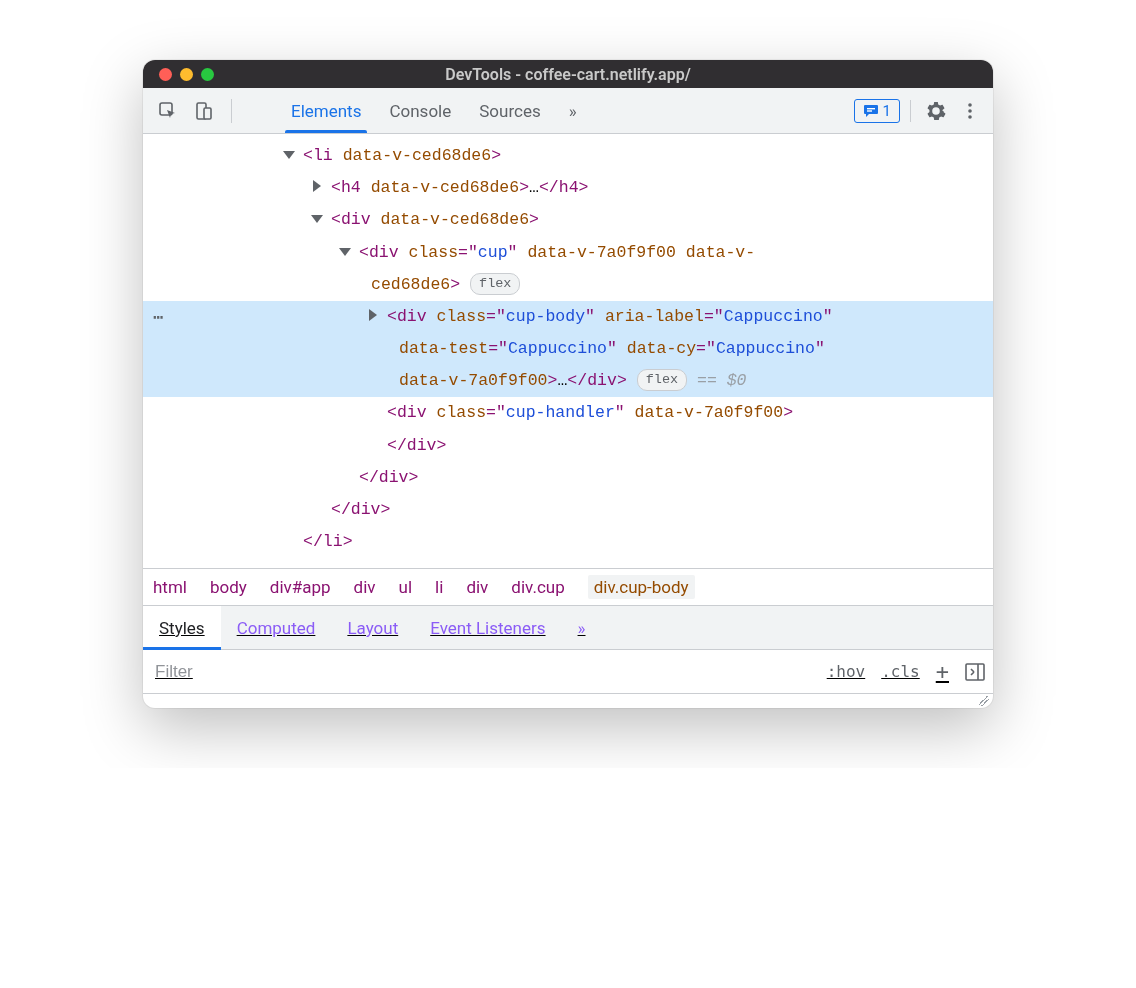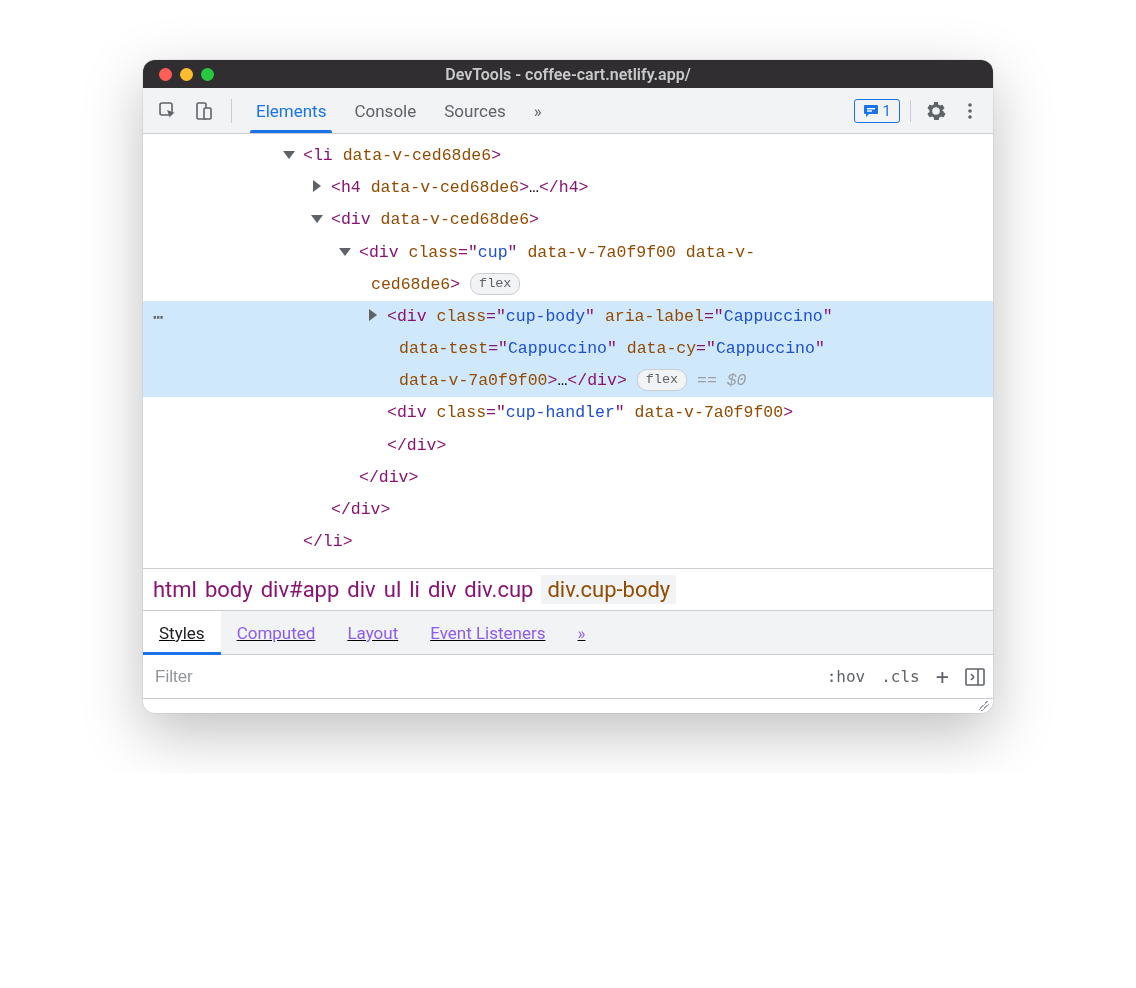--- a/index.html
+++ b/index.html
@@ -39,20 +39,21 @@
   font-size: 16px;
   font-weight: 600;
 }
 .toolbar {
   height: 46px;
   background: #f1f3f4;
   border-bottom: 1px solid #cacdd1;
   display: flex;
   align-items: stretch;
   padding: 0 8px 0 10px;
+  gap: 35px;
 }
 .toolbar-left { display: flex; align-items: center; gap: 6px; }
 .toolbar-left .vdiv { width: 1px; height: 24px; background: #cacdd1; margin: 0 6px; }
 .icon-btn {
   width: 30px; height: 30px;
   display: flex; align-items: center; justify-content: center;
   border-radius: 2px;
   color: #5f6368;
   cursor: pointer;
 }
@@ -157,24 +158,24 @@
   letter-spacing: 1px;
   font-size: 18px;
 }
 
 .breadcrumb {
   border-top: 1px solid #cacdd1;
   border-bottom: 1px solid #cacdd1;
   background: #fff;
   display: flex;
   align-items: center;
-  font-size: 22px;
+  font-size: 17px;
   color: #8a1271;
   padding: 6px 10px;
-  gap: 8px;
+  gap: 23px;
   flex-wrap: wrap;
 }
 .breadcrumb .crumb { cursor: pointer; }
 .breadcrumb .crumb.selected {
   background: #f1f3f4;
   color: #944b00;
   padding: 2px 6px;
   border-radius: 2px;
 }
 
@@ -202,20 +203,21 @@
   bottom: -1px; left: 0; right: 0;
   height: 3px;
   background: #1a73e8;
 }
 
 .filter-row {
   display: flex;
   align-items: center;
   border-bottom: 1px solid #cacdd1;
   height: 44px;
+  text-decoration: underline;
 }
 .filter-input {
   flex: 1;
   border: none;
   outline: none;
   font-size: 17px;
   padding: 0 12px;
   color: #5f6368;
   background: transparent;
 }

